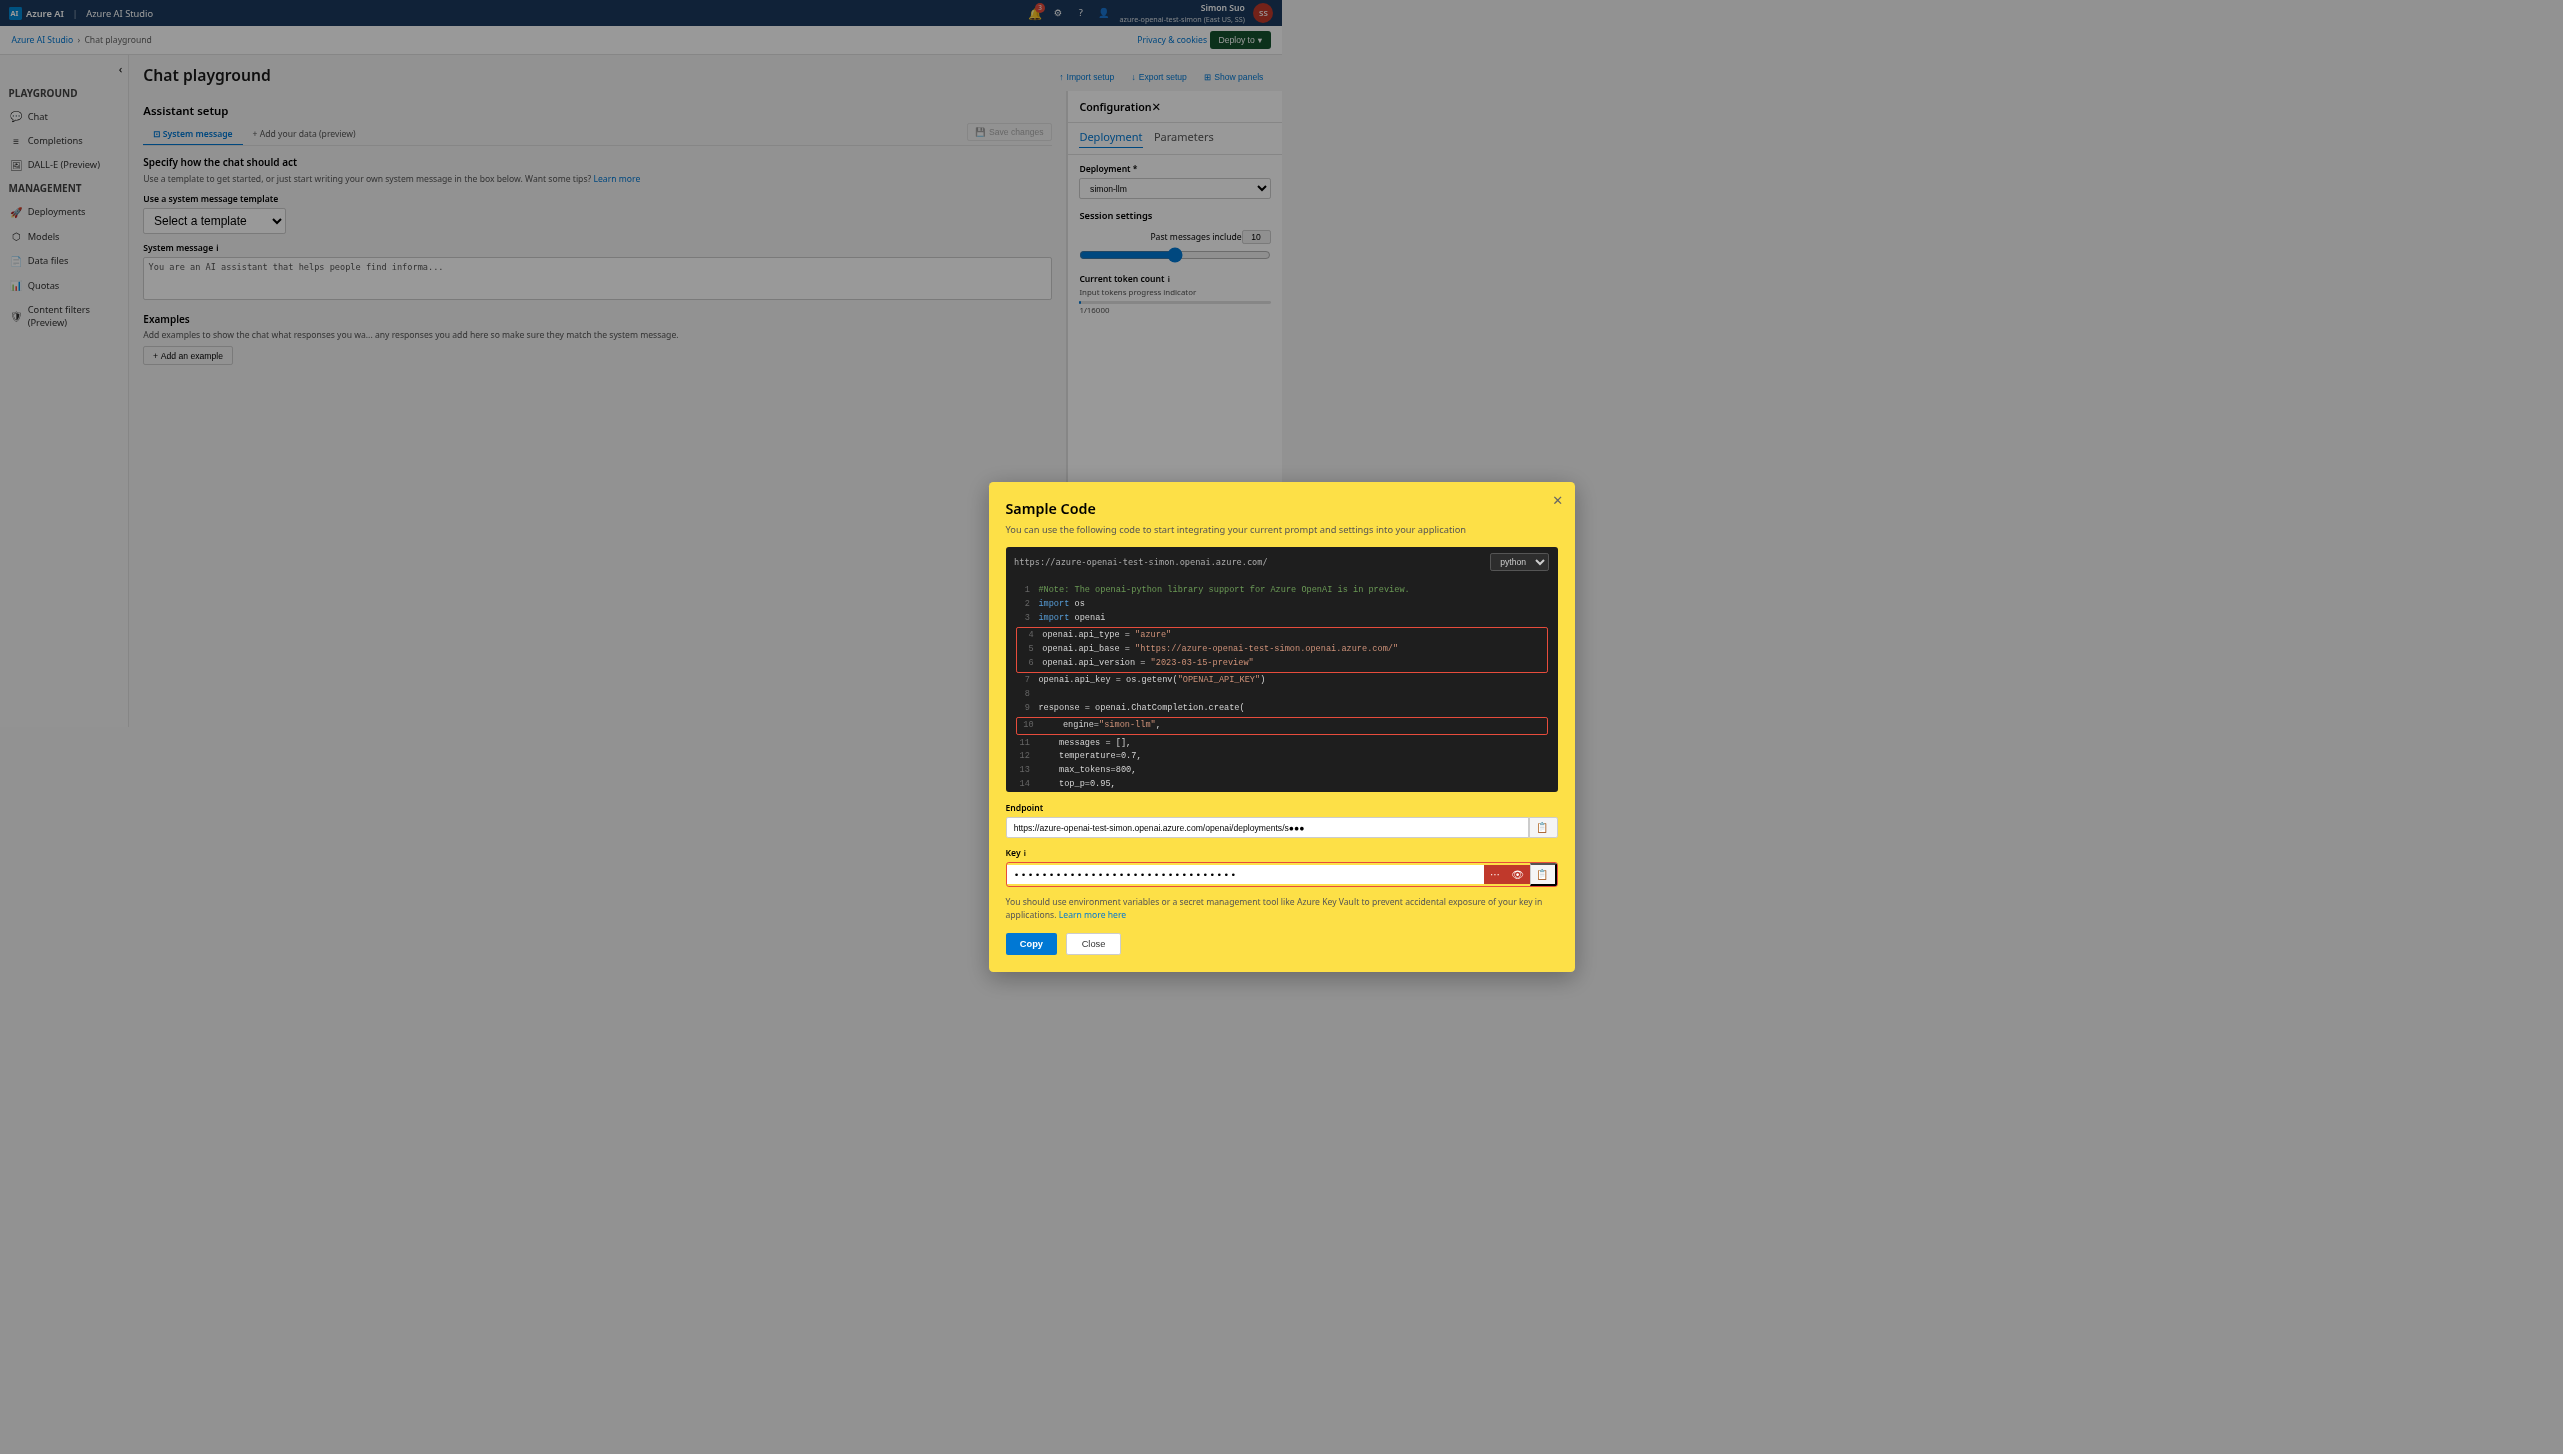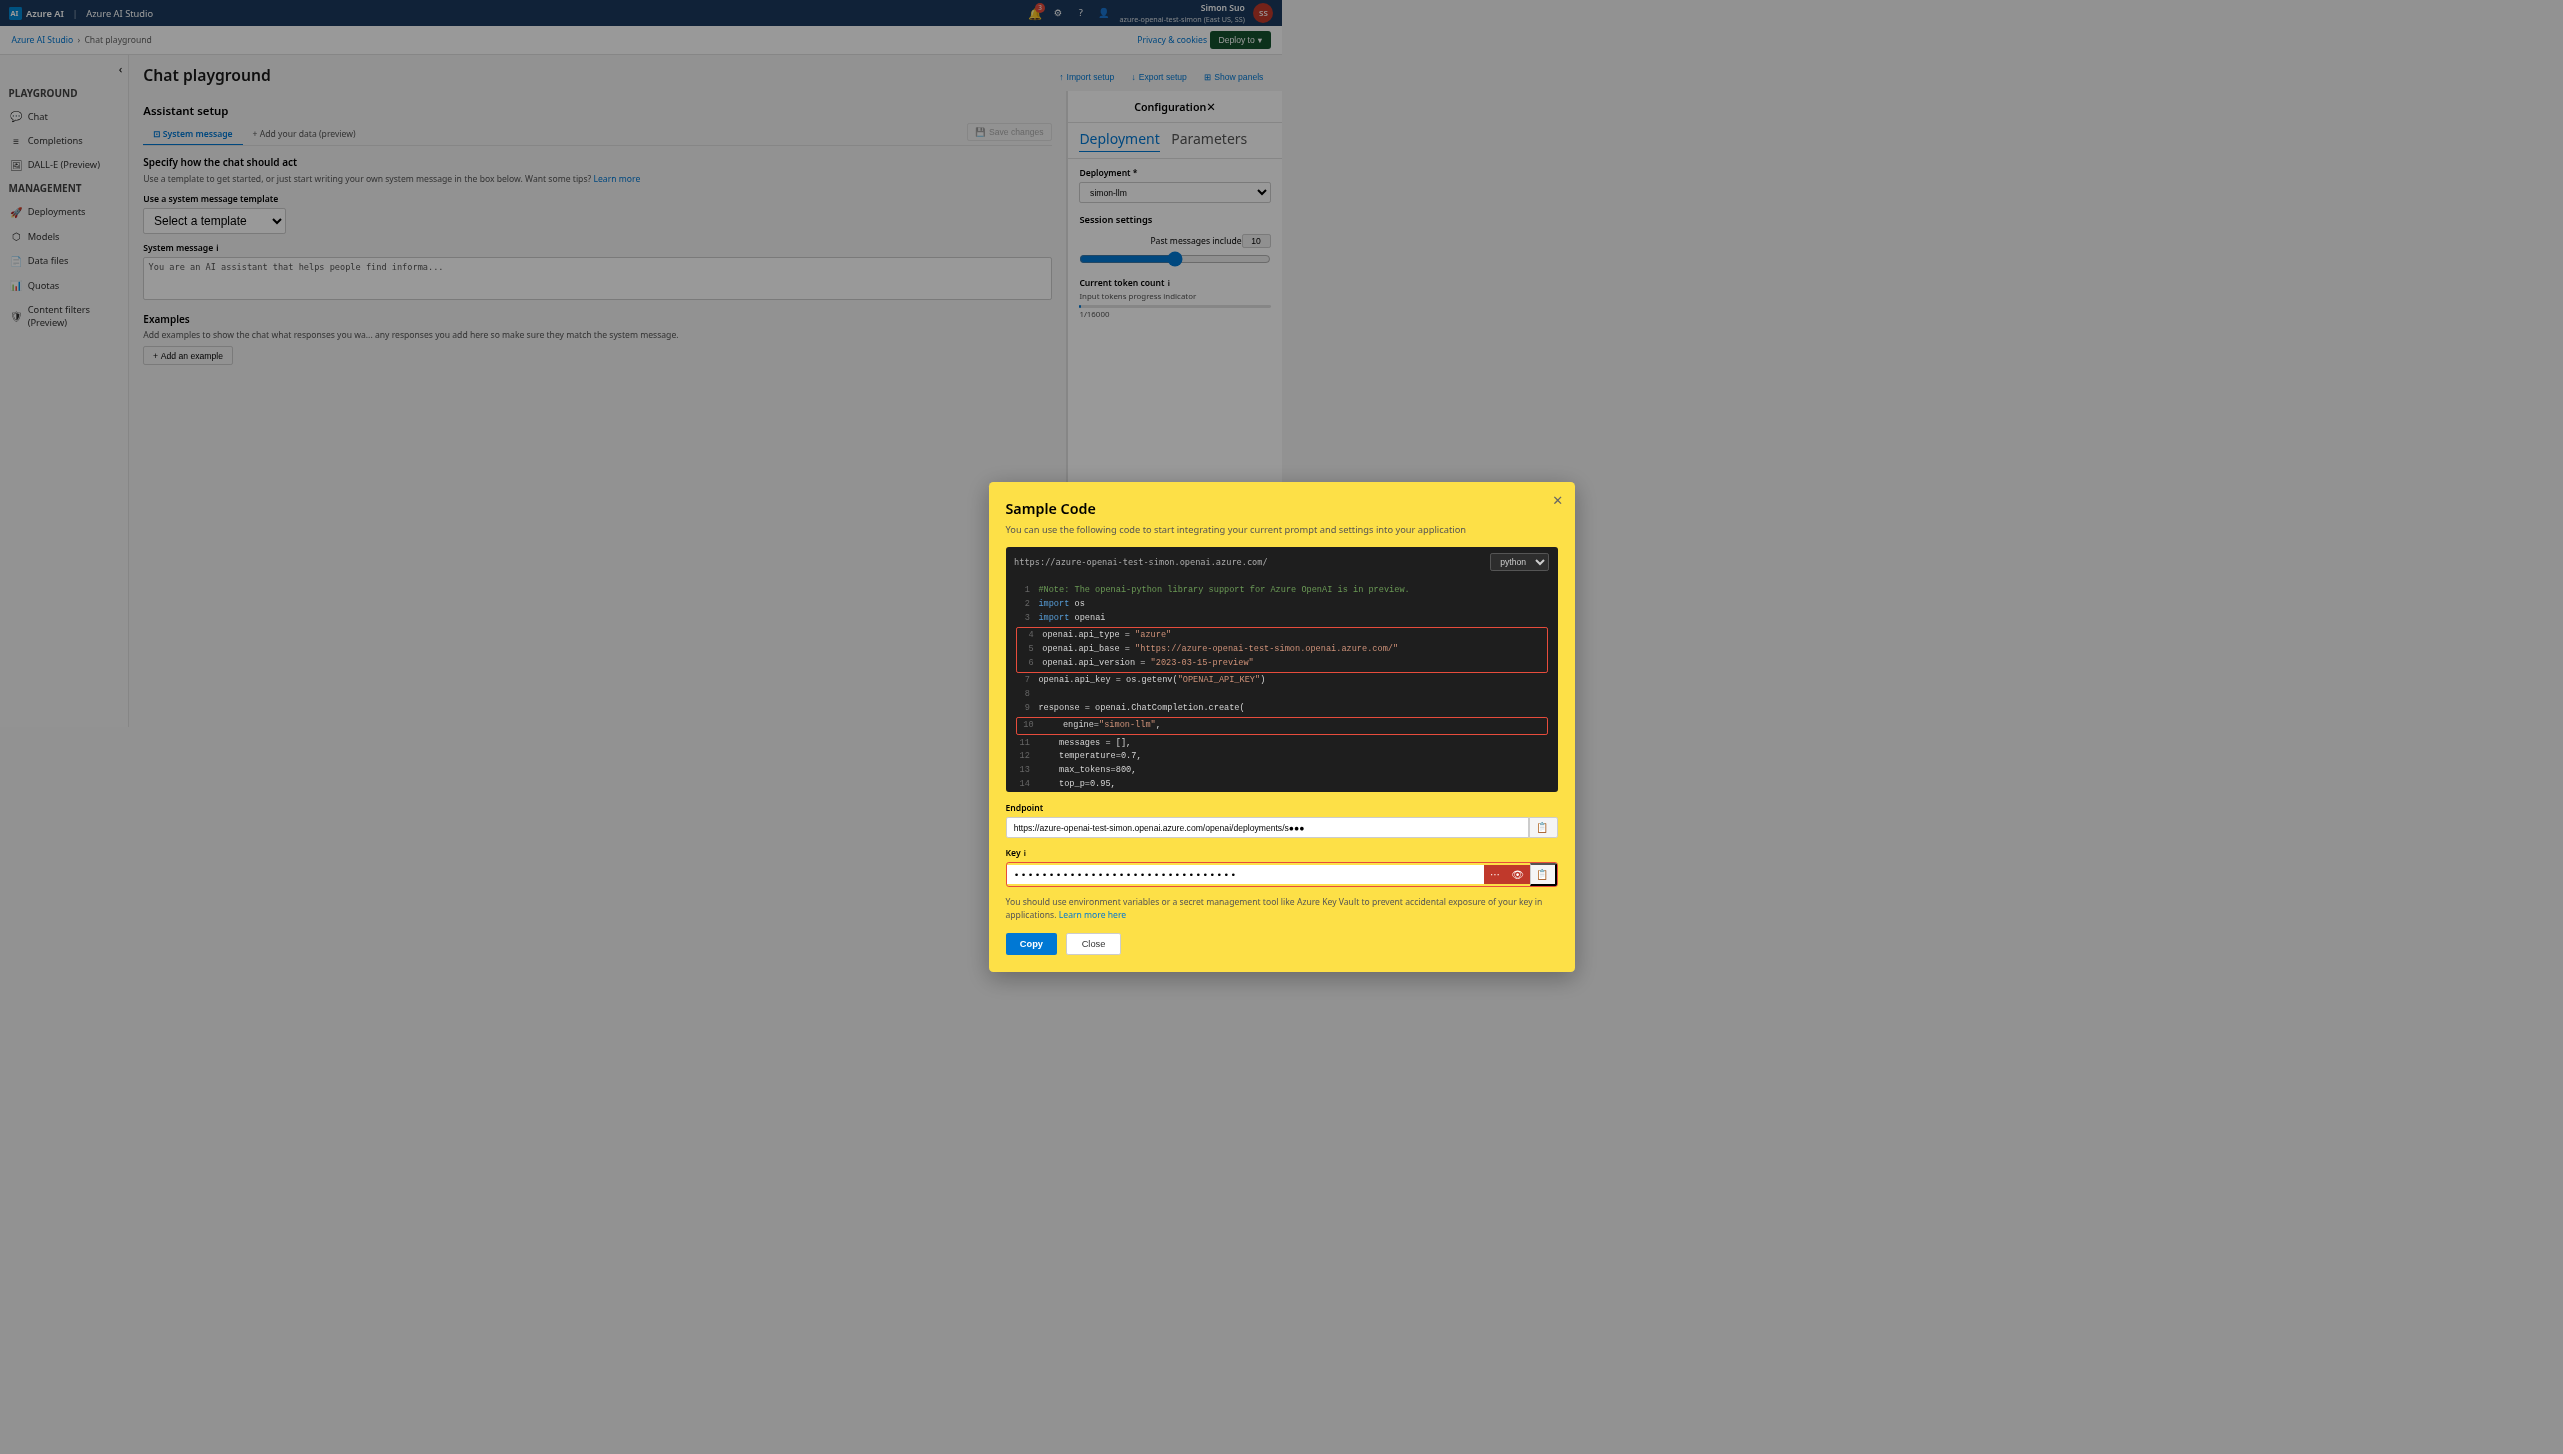--- a/index.html
+++ b/index.html
@@ -75,24 +75,24 @@
     .template-select { width: 143px; padding: 3.6px 5.7px; border: 0.7px solid #ccc; border-radius: 2.1px; font-size: 12px; background: white; }
     .system-msg-label { font-size: 8.6px; font-weight: 600; margin: 8.6px 0 2.9px; display: flex; align-items: center; gap: 2.9px; }
     .system-msg-textarea { width: 100%; height: 43px; border: 0.7px solid #ccc; border-radius: 2.1px; padding: 4.3px; font-size: 8.6px; resize: none; color: #555; }
     .examples-section { margin-top: 8.6px; }
     .examples-title { font-size: 10px; font-weight: 600; margin-bottom: 2.9px; }
     .examples-desc { font-size: 8.6px; color: #555; margin-bottom: 5.7px; line-height: 1.4; }
     .add-example-btn { display: flex; align-items: center; gap: 2.9px; background: none; border: 0.7px solid #ccc; border-radius: 2.1px; padding: 3.6px 8.6px; font-size: 8.6px; cursor: pointer; }
 
     
     .right-panel { width: 215px; border-left: 0.7px solid #e0e0e0; background: white; display: flex; flex-direction: column; }
-    .panel-header { display: flex; align-items: center; justify-content: center; padding: 8.6px 11.4px; border-bottom: 0.7px solid #e0e0e0; }
+    .panel-header { display: flex; align-items: center; justify-content: flex-start; padding: 8.6px 11.4px; border-bottom: 0.7px solid #e0e0e0; }
     .panel-title { font-size: 10.7px; font-weight: 600; }
     .panel-tabs { display: flex; gap: 11.4px; padding: 5.7px 11.4px; border-bottom: 0.7px solid #e0e0e0; }
-    .panel-tab { font-size: 14px; cursor: pointer; color: #555; padding-bottom: 2.9px; border-bottom: 1.4px solid transparent; }
+    .panel-tab { font-size: 11px; cursor: pointer; color: #555; padding-bottom: 2.9px; border-bottom: 1.4px solid transparent; }
     .panel-tab.active { color: #0078d4; border-bottom-color: #0078d4; }
     .panel-content { padding: 8.6px 11.4px; flex: 1; overflow-y: auto; }
     .field-label { font-size: 8.6px; font-weight: 600; margin-bottom: 2.9px; }
     .field-select { width: 100%; padding: 3.6px 5.7px; border: 0.7px solid #ccc; border-radius: 2.1px; font-size: 8.6px; background: white; }
     .section-divider { margin: 10px 0 7.2px; font-size: 9.3px; font-weight: 600; }
     .slider-row { display: flex; align-items: center; justify-content: flex-end; margin-bottom: 2.9px; }
     .slider-label { font-size: 8.6px; }
     .slider-value { font-size: 8.6px; background: #f0f0f0; border: 0.7px solid #ccc; border-radius: 2.1px; padding: 1.4px 4.3px; width: 29px; text-align: center; }
     .slider { width: 100%; accent-color: #0078d4; }
     .token-label { font-size: 8.6px; font-weight: 600; display: flex; align-items: center; gap: 2.9px; margin-bottom: 1.4px; }

